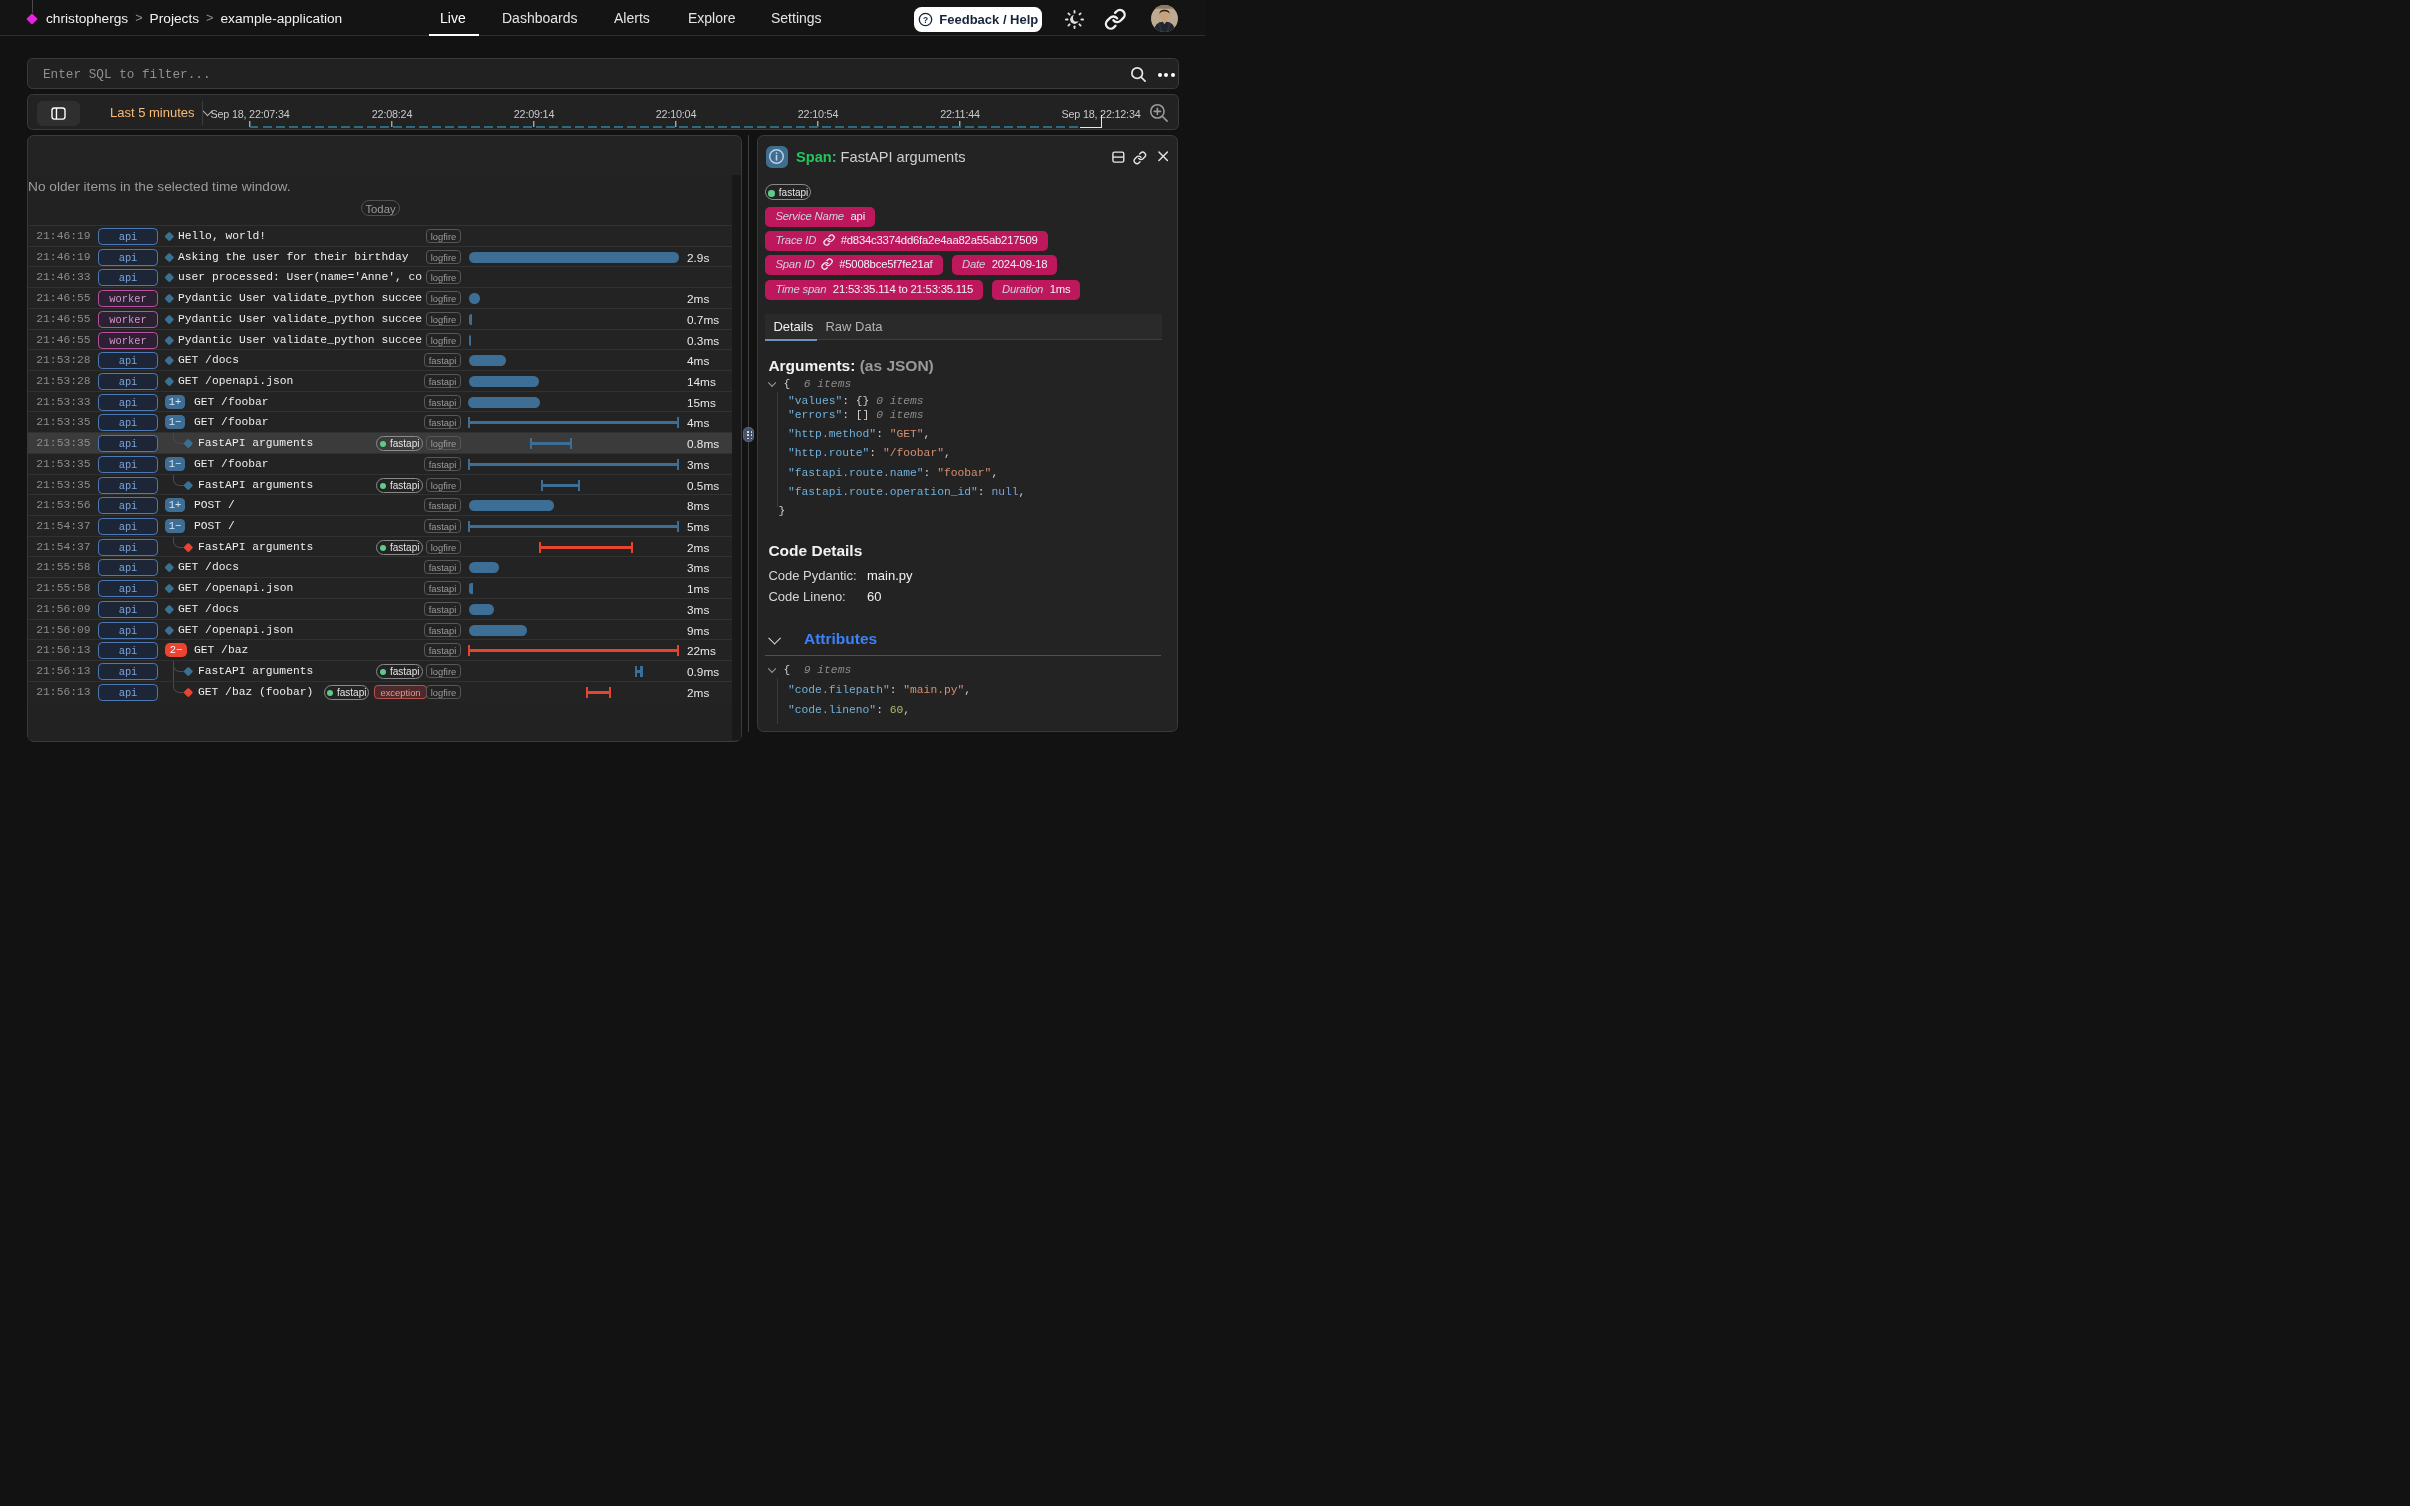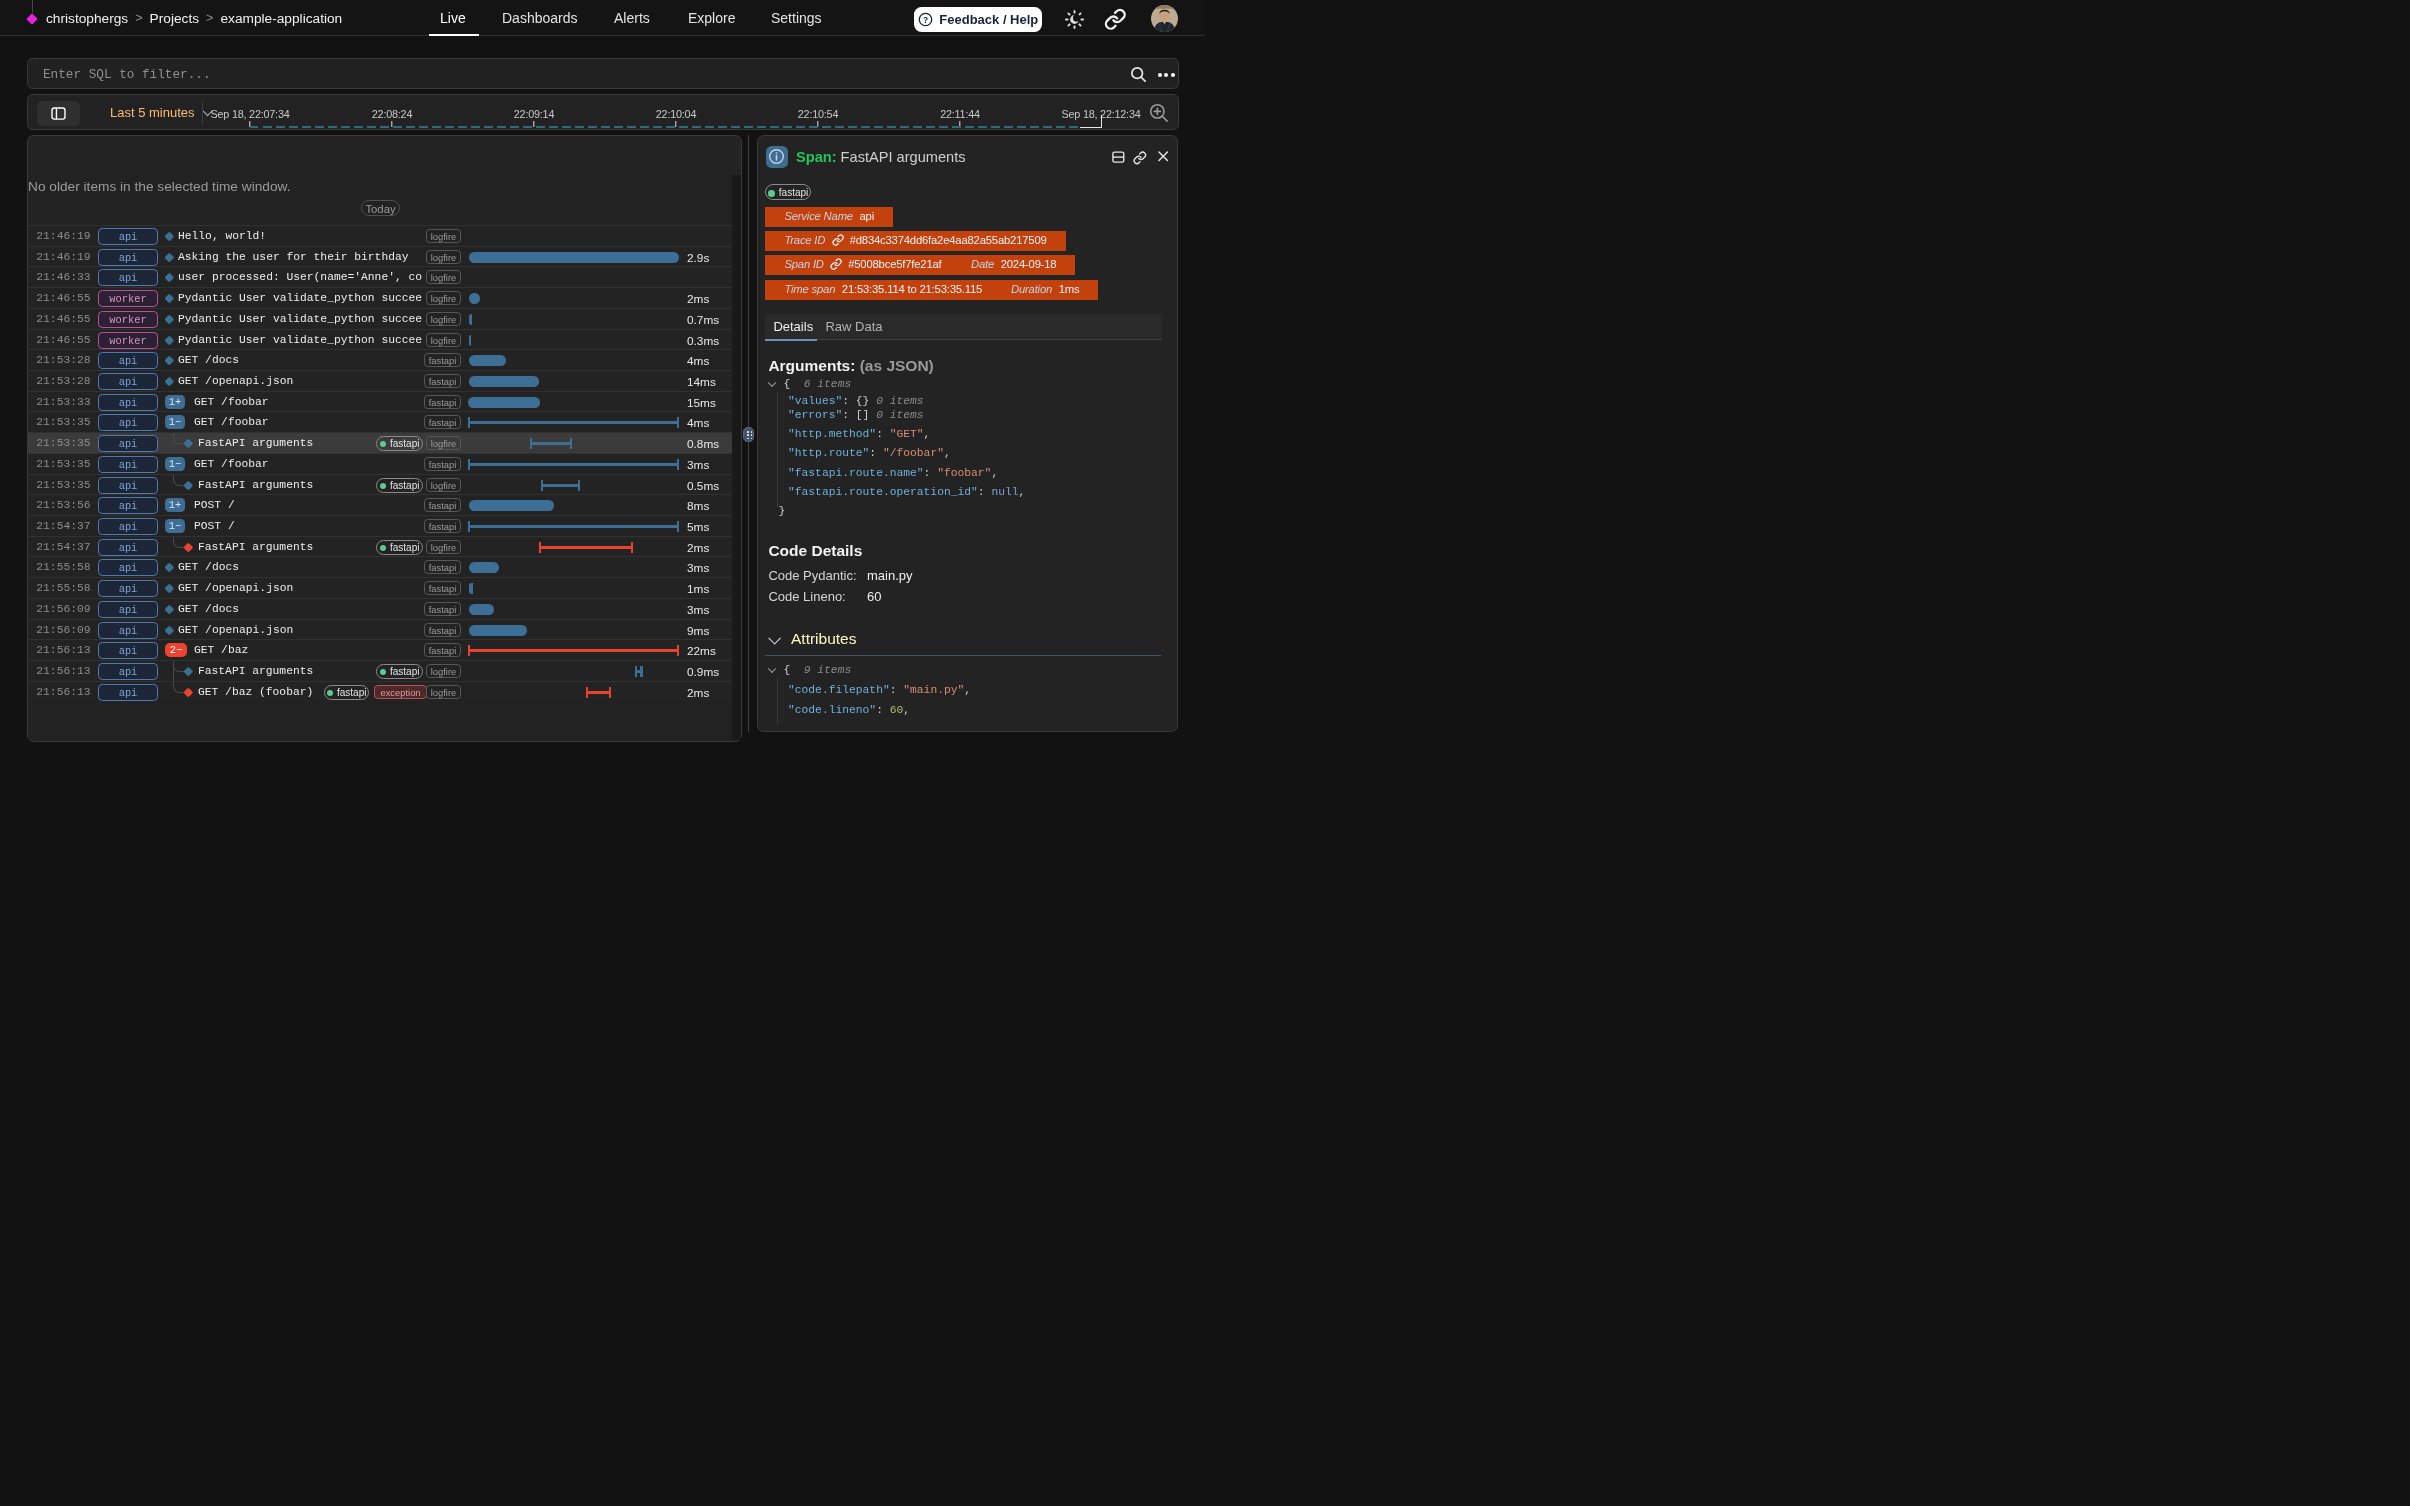--- a/index.html
+++ b/index.html
@@ -67,21 +67,21 @@
 .fap{position:absolute;top:2.6px;height:15.4px;border:0.9px solid #8a8a8a;border-radius:8.5px;color:#e6e6e6;font-size:10px;line-height:14px;text-align:center;white-space:nowrap;font-family:"Liberation Sans",sans-serif}
 .fap .dot{display:inline-block;width:6.6px;height:6.6px;border-radius:50%;background:#5ecb8b;margin-right:3.8px;vertical-align:-0.5px}
 .bar{position:absolute;top:5.2px;height:10.4px;background:#3d6e96;border-radius:5.2px}
 .ib{position:absolute;top:5.2px;height:10.4px;background:linear-gradient(to bottom,transparent 0 3.6px,#3d6e96 3.6px 7px,transparent 7px)}
 .ib:before,.ib:after{content:"";position:absolute;top:0;width:2.4px;height:10.4px;background:#3d6e96}
 .ib:before{left:0}.ib:after{right:0}
 .ib.red{background:linear-gradient(to bottom,transparent 0 3.6px,#e8432f 3.6px 7px,transparent 7px)}
 .ib.red:before,.ib.red:after{background:#e8432f}
 .dur{position:absolute;left:659px;top:3.8px;font-size:11.8px;color:#e8e8e8;font-family:"Liberation Sans",sans-serif}
 
-.chip{position:absolute;background:#c2410c;border-radius:0;height:20px;color:#edf1f7;font-size:11.3px;line-height:19px;padding:0 19px;white-space:nowrap;letter-spacing:-0.2px}
+.chip{position:absolute;background:#be185d;border-radius:5px;height:20px;color:#edf1f7;font-size:11.3px;line-height:19px;padding:0 10px;white-space:nowrap;letter-spacing:-0.2px}
 .chip i{color:#c9d3e2;margin-right:6.6px}
 .lnk{vertical-align:-2.4px;margin-right:5.6px}
 .json{position:absolute;left:0;top:0;font-size:11.3px;color:#cfcfcf}
 .jl{position:absolute;left:11.3px;white-space:nowrap;height:15px;line-height:15px}
 .jk{color:#6fb0da}.js{color:#d98e70}.jn{color:#7d9fd4}.jnum{color:#a9bf6b}
 .jit{color:#8a8a8a;font-style:italic}
 .jchev{display:inline-block;width:5.6px;height:5.6px;border-left:1.4px solid #9a9a9a;border-bottom:1.4px solid #9a9a9a;transform:rotate(-45deg);vertical-align:1.9px}
 .jchev.big{position:absolute;width:8.5px;height:8.5px;border-width:1.9px;border-color:#e8e8e8}
 </style></head>
 <body>
@@ -463,21 +463,21 @@
       <div class="jl" style="top:330px;left:30px"><span class="jk">"fastapi.route.name"</span>: <span class="js">"foobar"</span>,</div>
       <div class="jl" style="top:349px;left:30px"><span class="jk">"fastapi.route.operation_id"</span>: <span class="jn">null</span>,</div>
       <div class="jl" style="top:368px;left:20.5px">}</div>
     </div>
     <span class="abs" style="left:10.4px;top:406px;font-size:15.5px;font-weight:bold;color:#f2f2f2">Code Details</span>
     <span class="abs" style="left:10.4px;top:432px;font-size:13px;color:#d6d6d6">Code Pydantic:</span>
     <span class="abs" style="left:109px;top:432px;font-size:13px;color:#f0f0f0">main.py</span>
     <span class="abs" style="left:10.4px;top:453px;font-size:13px;color:#d6d6d6">Code Lineno:</span>
     <span class="abs" style="left:109px;top:453px;font-size:13px;color:#f0f0f0">60</span>
     <span class="jchev big" style="left:12.2px;top:498px"></span>
-    <span class="abs" style="left:33px;top:494px;font-size:15.5px;font-weight:normal;color:#fef9c3">Attributes</span>
+    <span class="abs" style="left:46px;top:494px;font-size:15.5px;font-weight:bold;color:#3b82f6">Attributes</span>
     <span class="abs" style="left:7.4px;top:519px;width:396px;height:0.9px;background:#45516a"></span>
     <div class="json mono">
       <span class="abs" style="left:19px;top:542px;width:0.9px;height:46px;background:#3a3a3a"></span>
       <div class="jl" style="top:527px"><span class="jchev"></span><span style="margin-left:8.5px">{</span><span class="jit">&nbsp;&nbsp;9 items</span></div>
       <div class="jl" style="top:547px;left:30px"><span class="jk">"code.filepath"</span>: <span class="js">"main.py"</span>,</div>
       <div class="jl" style="top:567px;left:30px"><span class="jk">"code.lineno"</span>: <span class="jnum">60</span>,</div>
     </div>
   </div>
 </div>
 

